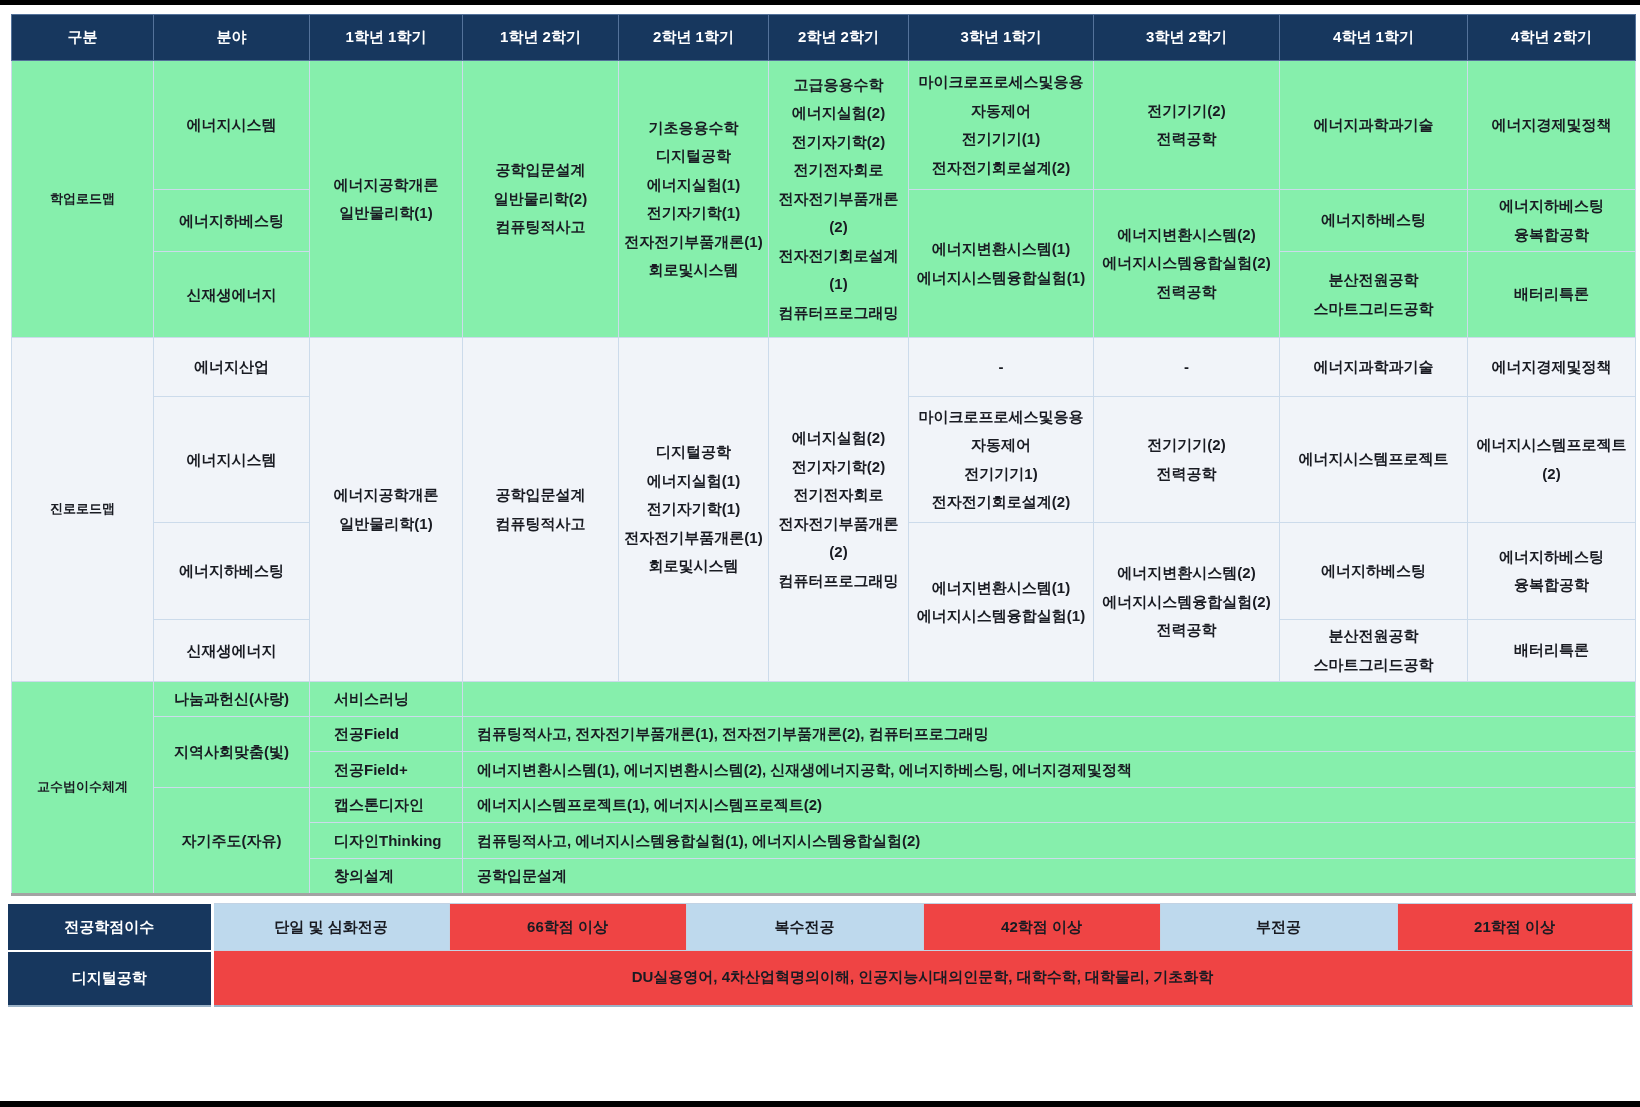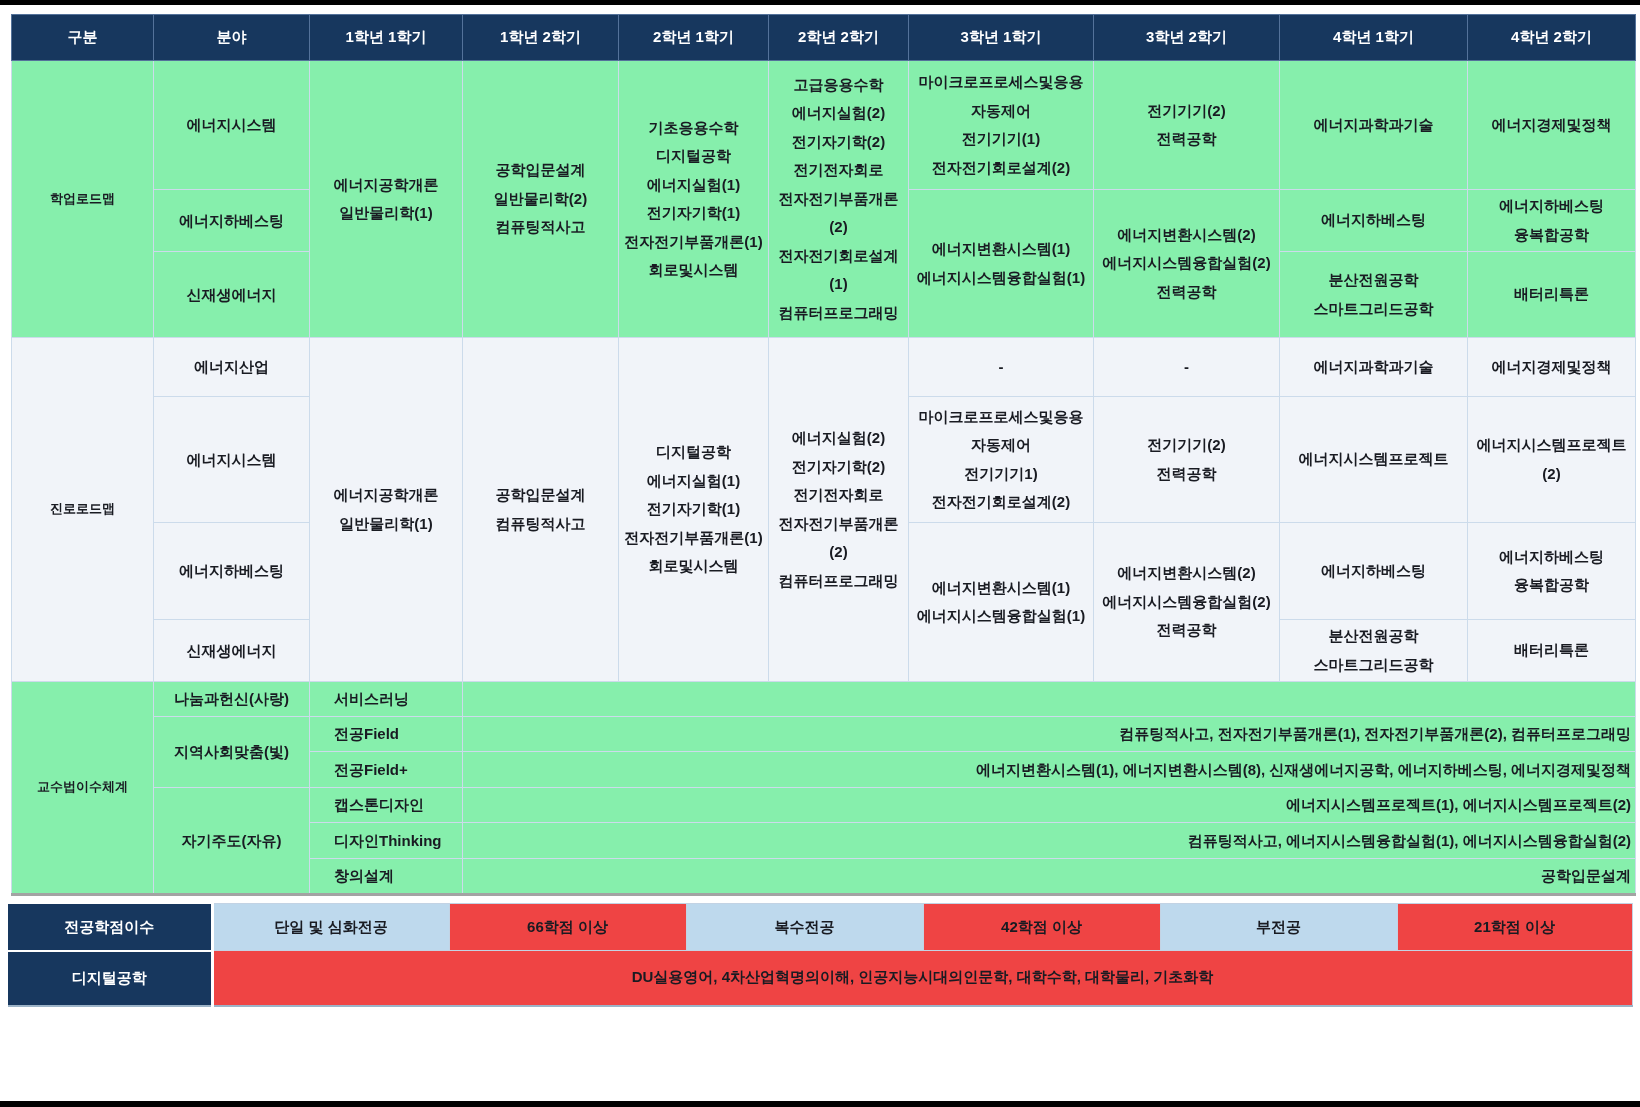--- a/index.html
+++ b/index.html
@@ -22,21 +22,21 @@
   .roadmap td{
     border:1px solid #ccdbeb;background:#86efac;
     text-align:center;vertical-align:middle;
     font-size:15px;line-height:1.55;padding:2px 4px;
     white-space:pre-line;overflow:hidden;
   }
   .roadmap td.course{line-height:1.9;}
   .roadmap tr.alt td{background:#f1f4f9;}
   .roadmap td.rowhead{font-size:13px;}
   .roadmap td.method{text-align:left;padding-left:24px;white-space:nowrap;}
-  .roadmap td.clist{text-align:right;padding-left:14px;white-space:nowrap;}
+  .roadmap td.clist{text-align:left;padding-left:14px;white-space:nowrap;}
 
   
   .credits{position:absolute;left:8px;top:903px;width:1624px;}
   .credits th.navy{
     background:#17375e;color:#fff;font-size:15px;font-weight:700;
     border:0;border-right:3px solid #fff;border-bottom:2px solid #fff;
     text-align:center;vertical-align:middle;white-space:pre-line;line-height:1.45;padding:0;
   }
   .credits td{
     border:1px solid #c3d3e4;background:#ef4444;font-size:15px;
@@ -183,21 +183,21 @@
     <td class="method">서비스러닝</td>
     <td colspan="7" class="clist"></td>
   </tr>
   <tr style="height:35px">
     <td rowspan="2">지역사회맞춤(빛)</td>
     <td class="method">전공Field</td>
     <td colspan="7" class="clist">컴퓨팅적사고, 전자전기부품개론(1), 전자전기부품개론(2), 컴퓨터프로그래밍</td>
   </tr>
   <tr style="height:36px">
     <td class="method">전공Field+</td>
-    <td colspan="7" class="clist">에너지변환시스템(1), 에너지변환시스템(8), 신재생에너지공학, 에너지하베스팅, 에너지경제및정책</td>
+    <td colspan="7" class="clist">에너지변환시스템(1), 에너지변환시스템(2), 신재생에너지공학, 에너지하베스팅, 에너지경제및정책</td>
   </tr>
   <tr style="height:35px">
     <td rowspan="3">자기주도(자유)</td>
     <td class="method">캡스톤디자인</td>
     <td colspan="7" class="clist">에너지시스템프로젝트(1), 에너지시스템프로젝트(2)</td>
   </tr>
   <tr style="height:36px">
     <td class="method">디자인Thinking</td>
     <td colspan="7" class="clist">컴퓨팅적사고, 에너지시스템융합실험(1), 에너지시스템융합실험(2)</td>
   </tr>

